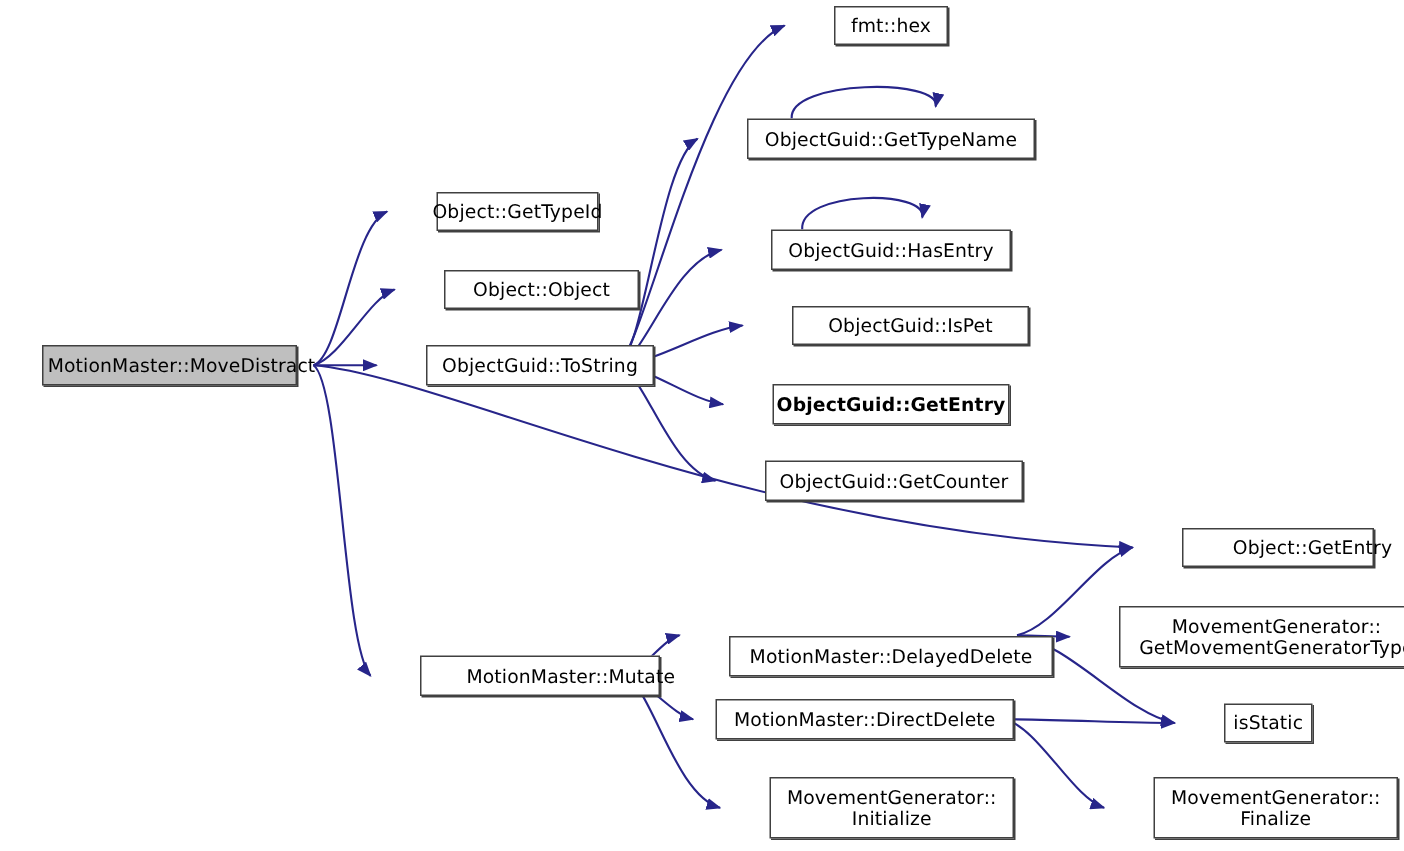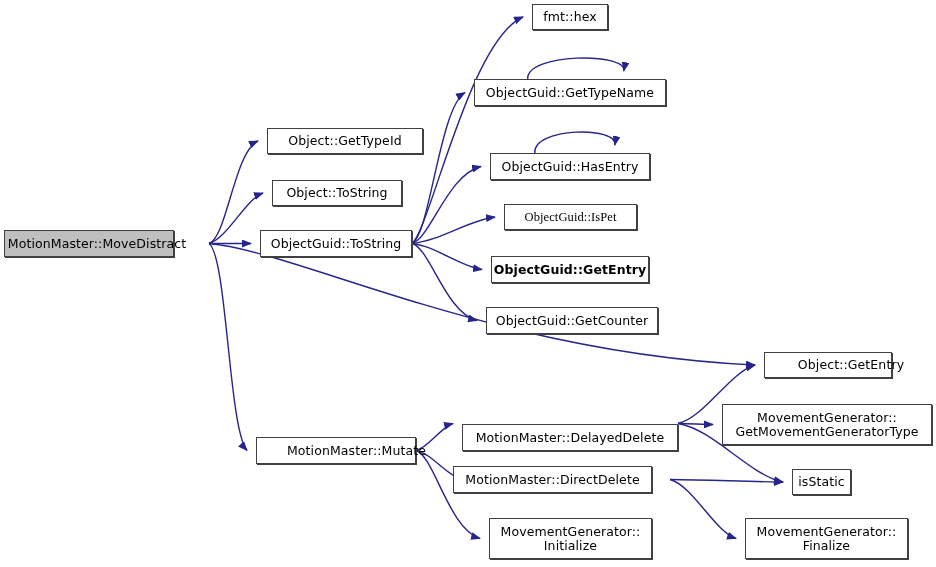--- a/index.html
+++ b/index.html
@@ -31,20 +31,21 @@
     color: #000000;
     display: flex;
     align-items: center;
     justify-content: center;
     text-align: center;
     font-size: 12.5px;
     line-height: 14px;
     letter-spacing: 0.1px;
     white-space: pre-line;
     box-shadow: 1px 1px 0 0 #404040;
+    margin-left: 24px;
   }
   .gnode.highlight {
     background: #bfbfbf;
   }
   .gnode .lbl {
     display: block;
     padding: 0 4px;
   }
 </style>
 </head>
@@ -76,27 +77,27 @@
         <path d="M416,450.5 C434,455.78 449.28,529.7 480,538.5" fill="none" stroke="#27258a" stroke-width="1.4" marker-end="url(#arrowhead)"></path>
         <path d="M678,423.5 C704.18,417.65 730.36,372.02 755,365" fill="none" stroke="#27258a" stroke-width="1.4" marker-end="url(#arrowhead)"></path>
         <path d="M678,423.5 C689.9,423.6 701.8,424.38 713,424.5" fill="none" stroke="#27258a" stroke-width="1.4" marker-end="url(#arrowhead)"></path>
         <path d="M678,423.5 C713.7,429.35 749.4,474.98 783,482" fill="none" stroke="#27258a" stroke-width="1.4" marker-end="url(#arrowhead)"></path>
         <path d="M670,479.5 C708.42,479.75 746.84,481.7 783,482" fill="none" stroke="#27258a" stroke-width="1.4" marker-end="url(#arrowhead)"></path>
         <path d="M670,479.5 C692.44,485.4 714.88,531.42 736,538.5" fill="none" stroke="#27258a" stroke-width="1.4" marker-end="url(#arrowhead)"></path>
       </g>
   </svg>
   <div id="node-layer">
       <div class="gnode highlight" style="left: 4px; top: 230px; width: 170px; height: 27px; padding-left: 16px;"><span class="lbl">MotionMaster::MoveDistract</span></div>
-      <div class="gnode" style="left: 267px; top: 128px; width: 156px; height: 26px; align-items: center;"><span class="lbl">Object::GetTypeId</span></div>
-      <div class="gnode" style="left: 272px; top: 180px; width: 130px; height: 26px;"><span class="lbl">Object::ToString</span></div>
+      <div class="gnode" style="left: 267px; top: 128px; width: 108px; height: 26px; align-items: center;"><span class="lbl">Object::GetTypeId</span></div>
+      <div class="gnode" style="left: 272px; top: 180px; width: 130px; height: 26px;"><span class="lbl">Object::Object</span></div>
       <div class="gnode" style="left: 260px; top: 230px; width: 152px; height: 27px;"><span class="lbl">ObjectGuid::ToString</span></div>
       <div class="gnode" style="left: 532px; top: 4px; width: 76px; height: 26px;"><span class="lbl">fmt::hex</span></div>
       <div class="gnode" style="left: 474px; top: 79px; width: 192px; height: 27px;"><span class="lbl">ObjectGuid::GetTypeName</span></div>
       <div class="gnode" style="left: 490px; top: 153px; width: 160px; height: 27px;"><span class="lbl">ObjectGuid::HasEntry</span></div>
-      <div class="gnode" style="left: 504px; top: 204px; width: 133px; height: 26px; font-family: Liberation Serif, serif;"><span class="lbl">ObjectGuid::IsPet</span></div>
+      <div class="gnode" style="left: 504px; top: 204px; width: 158px; height: 26px;"><span class="lbl">ObjectGuid::IsPet</span></div>
       <div class="gnode" style="left: 491px; top: 256px; width: 158px; height: 27px; font-weight: bold;"><span class="lbl">ObjectGuid::GetEntry</span></div>
       <div class="gnode" style="left: 486px; top: 307px; width: 172px; height: 27px; align-items: center;"><span class="lbl">ObjectGuid::GetCounter</span></div>
       <div class="gnode" style="left: 764px; top: 352px; width: 128px; height: 26px; padding-left: 46px;"><span class="lbl">Object::GetEntry</span></div>
       <div class="gnode" style="left: 256px; top: 437px; width: 160px; height: 27px; padding-left: 41px;"><span class="lbl">MotionMaster::Mutate</span></div>
       <div class="gnode" style="left: 462px; top: 424px; width: 216px; height: 27px;"><span class="lbl">MotionMaster::DelayedDelete</span></div>
       <div class="gnode" style="left: 453px; top: 466px; width: 199px; height: 27px;"><span class="lbl">MotionMaster::DirectDelete</span></div>
       <div class="gnode" style="left: 489px; top: 518px; width: 163px; height: 41px;"><span class="lbl">MovementGenerator::
 Initialize</span></div>
       <div class="gnode" style="left: 722px; top: 404px; width: 210px; height: 41px;"><span class="lbl">MovementGenerator::
 GetMovementGeneratorType</span></div>

